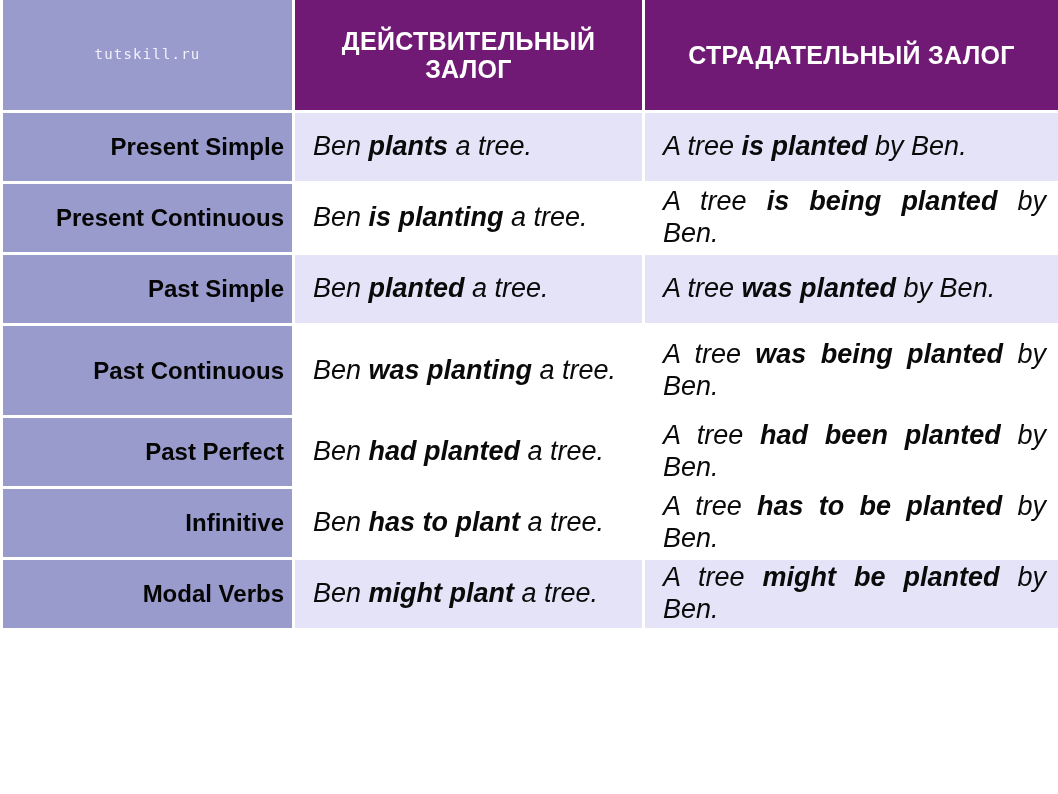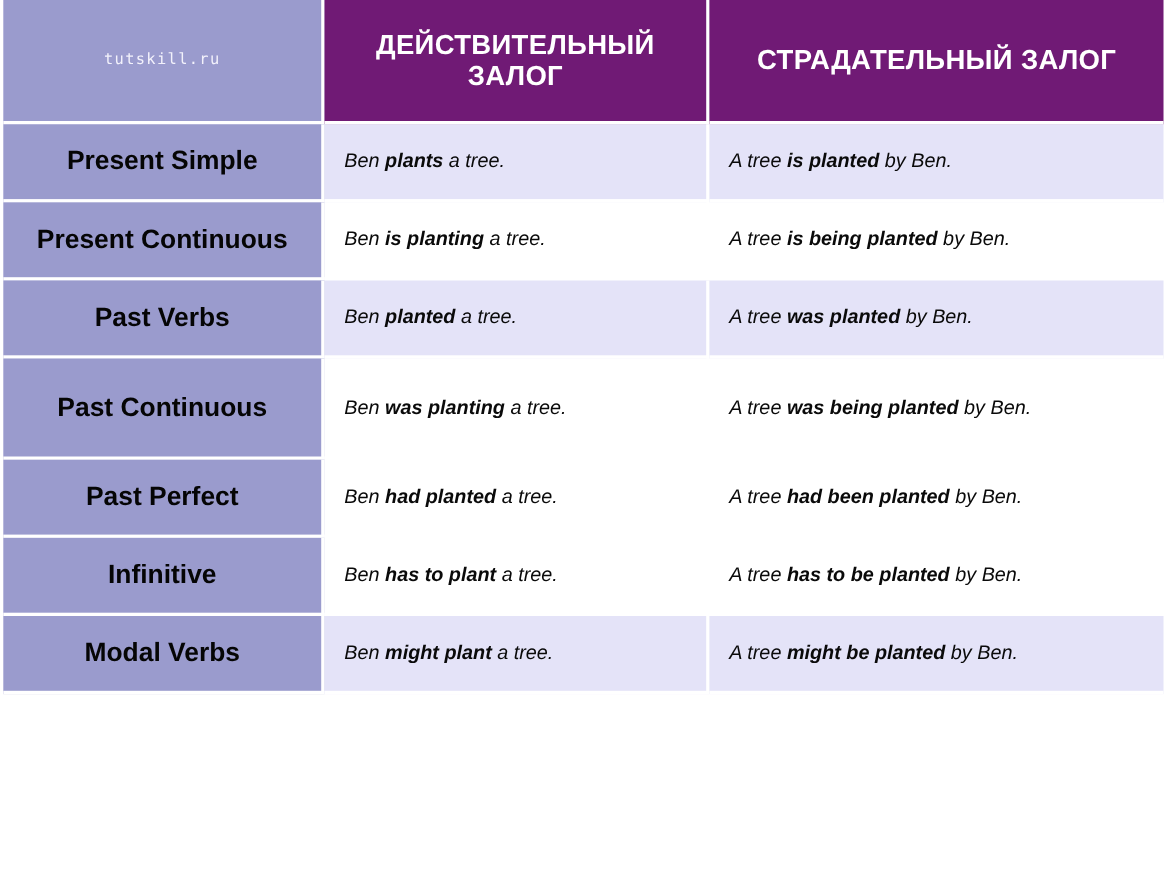--- a/index.html
+++ b/index.html
@@ -71,29 +71,29 @@
   tbody tr.r-shade td.cell-active,
   tbody tr.r-shade td.cell-passive { background: #e4e3f8; }
   tbody tr.r-plain td.cell-active,
   tbody tr.r-plain td.cell-passive { background: #ffffff; }
 
   td.cell-tense {
     background: #9a9bcd;
     color: #050505;
     font-weight: bold;
     font-size: 24px;
-    text-align: center;
+    text-align: right;
     padding: 0 8px;
   }
 
   td.cell-active,
   td.cell-passive {
     color: #0a0a0a;
     font-style: italic;
-    font-size: 18px;
+    font-size: 27px;
     padding: 0 12px 0 18px;
     line-height: 1.18;
   }
   td.cell-passive {
     border-right: none;
     text-align: justify;
   }
 
   b { font-weight: bold; }
 
@@ -126,21 +126,21 @@
           <td class="cell-tense">Present Simple</td>
           <td class="cell-active"><span>Ben </span><b>plants</b><span> a tree.</span></td>
           <td class="cell-passive"><span>A tree </span><b>is planted</b><span> by Ben.</span></td>
         </tr>
         <tr class="r-plain">
           <td class="cell-tense">Present Continuous</td>
           <td class="cell-active"><span>Ben </span><b>is planting</b><span> a tree.</span></td>
           <td class="cell-passive"><span>A tree </span><b>is being planted</b><span> by Ben.</span></td>
         </tr>
         <tr class="r-shade">
-          <td class="cell-tense">Past Verbs</td>
+          <td class="cell-tense">Past Simple</td>
           <td class="cell-active"><span>Ben </span><b>planted</b><span> a tree.</span></td>
           <td class="cell-passive"><span>A tree </span><b>was planted</b><span> by Ben.</span></td>
         </tr>
         <tr class="r-plain tall">
           <td class="cell-tense">Past Continuous</td>
           <td class="cell-active"><span>Ben </span><b>was planting</b><span> a tree.</span></td>
           <td class="cell-passive"><span>A tree </span><b>was being planted</b><span> by Ben.</span></td>
         </tr>
         <tr class="r-plain">
           <td class="cell-tense">Past Perfect</td>

